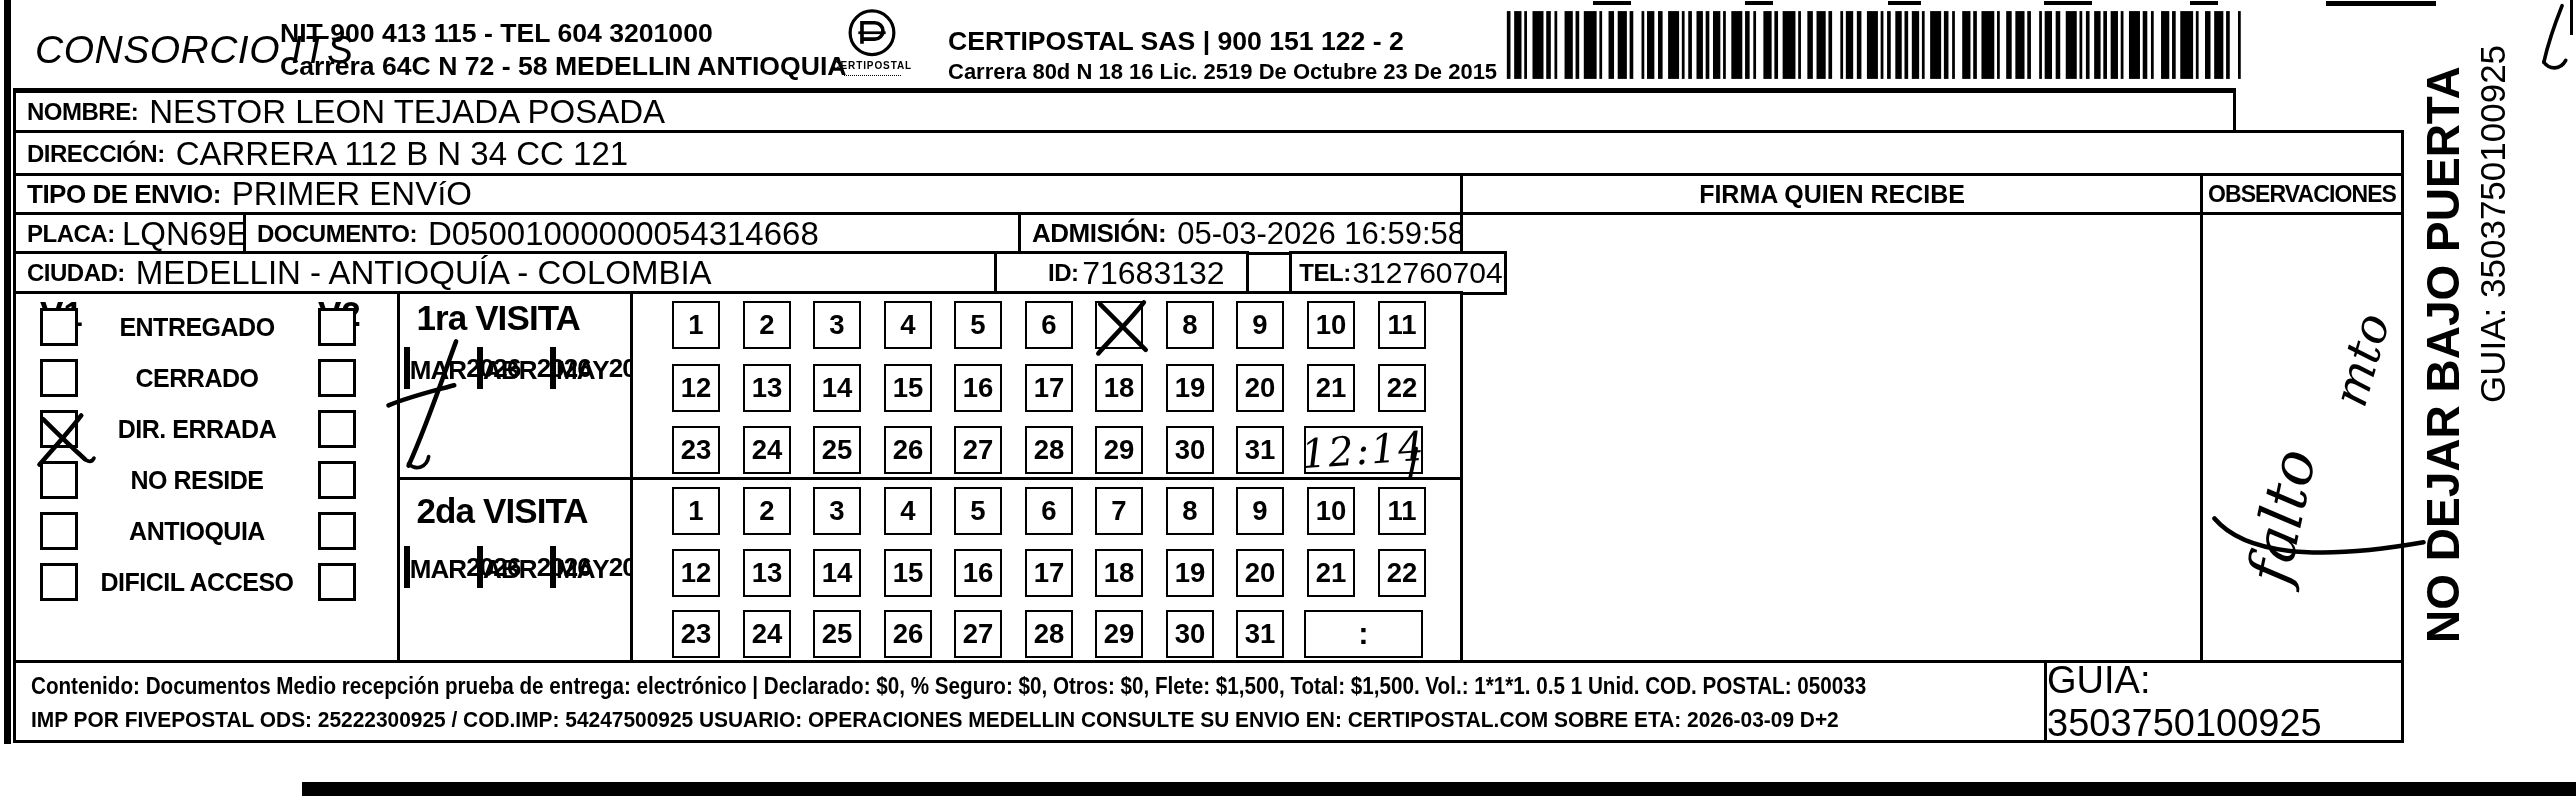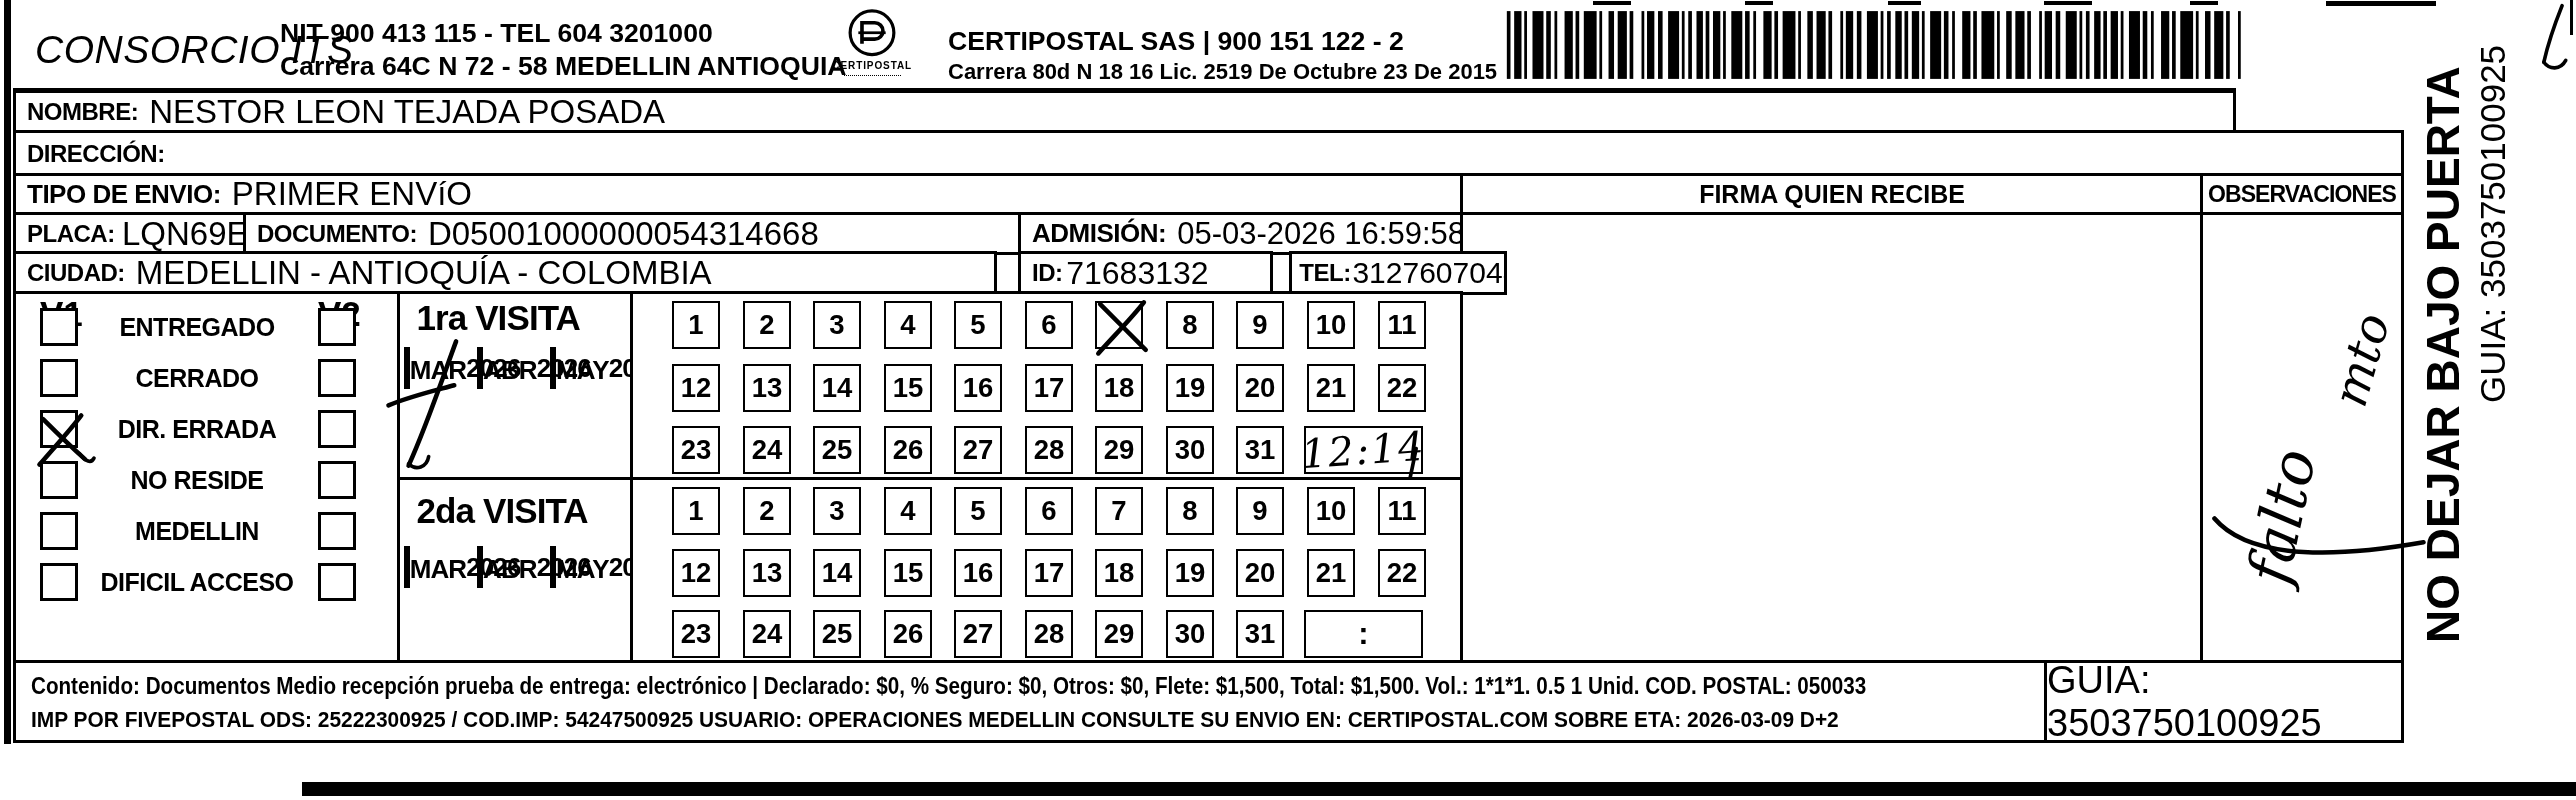--- a/index.html
+++ b/index.html
@@ -150,20 +150,21 @@
   <div class="cell" style="left:13px;top:88px;width:2223px;height:46px;border-top-width:5.5px;">
     <div class="lblval">
       <span class="lbl">NOMBRE:</span>
       <span class="val">NESTOR LEON TEJADA POSADA</span>
     </div>
   </div>
 
   <div class="cell" style="left:13px;top:130px;width:2391px;height:47px;">
     <div class="lblval">
       <span class="lbl">DIRECCIÓN:</span>
+      <span class="val">CARRERA 112 B N 34 CC 121</span>
     </div>
   </div>
 
   <div class="cell" style="left:13px;top:173px;width:1451px;height:42px;">
     <div class="lblval">
       <span class="lbl" style="font-size:26px;">TIPO DE ENVIO:</span>
       <span class="val">PRIMER ENVíO</span>
     </div>
   </div>
   <div class="cell hdr" style="left:1460px;top:173px;width:744px;height:42px;font-size:25px;">FIRMA QUIEN RECIBE</div>
@@ -190,21 +191,21 @@
       <span class="val" style="font-size:31px;">05-03-2026 16:59:58</span>
     </div>
   </div>
 
   <div class="cell" style="left:13px;top:251px;width:984px;height:44px;">
     <div class="lblval">
       <span class="lbl">CIUDAD:</span>
       <span class="val">MEDELLIN - ANTIOQUÍA - COLOMBIA</span>
     </div>
   </div>
-  <div class="cell" style="left:1018px;top:251px;width:255px;height:44px;">
+  <div class="cell" style="left:994px;top:251px;width:255px;height:44px;padding-left:40px;">
     <div class="lblval" style="gap:3.7px;">
       <span class="lbl">ID:</span>
       <span class="val" style="font-size:32px;">71683132</span>
     </div>
   </div>
   <div class="cell" style="left:1245px;top:251px;width:218px;height:44px;margin-left:44px;">
     <div class="lblval" style="gap:1.8px;padding-left:7.3px;">
       <span class="lbl">TEL:</span>
       <span class="val" style="font-size:30px;">3127607048</span>
     </div>
@@ -235,21 +236,21 @@
           <div class="st-label">CERRADO</div>
           <div class="cb st-cb" style="left: 302px;"></div>
         </div>
         <div class="st-row" style="top: 167px;">
           <div class="cb st-cb" style="left: 24px;"></div>
           <div class="st-label">NO RESIDE</div>
           <div class="cb st-cb" style="left: 302px;"></div>
         </div>
         <div class="st-row" style="top: 218px;">
           <div class="cb st-cb" style="left: 24px;"></div>
-          <div class="st-label">MEDELLIN</div>
+          <div class="st-label">ANTIOQUIA</div>
           <div class="cb st-cb" style="left: 302px;"></div>
         </div>
         <div class="st-row" style="top: 269px;">
           <div class="cb st-cb" style="left: 24px;"></div>
           <div class="st-label">DIFICIL ACCESO</div>
           <div class="cb st-cb" style="left: 302px;"></div>
         </div>
       </div>
   </div>
 

